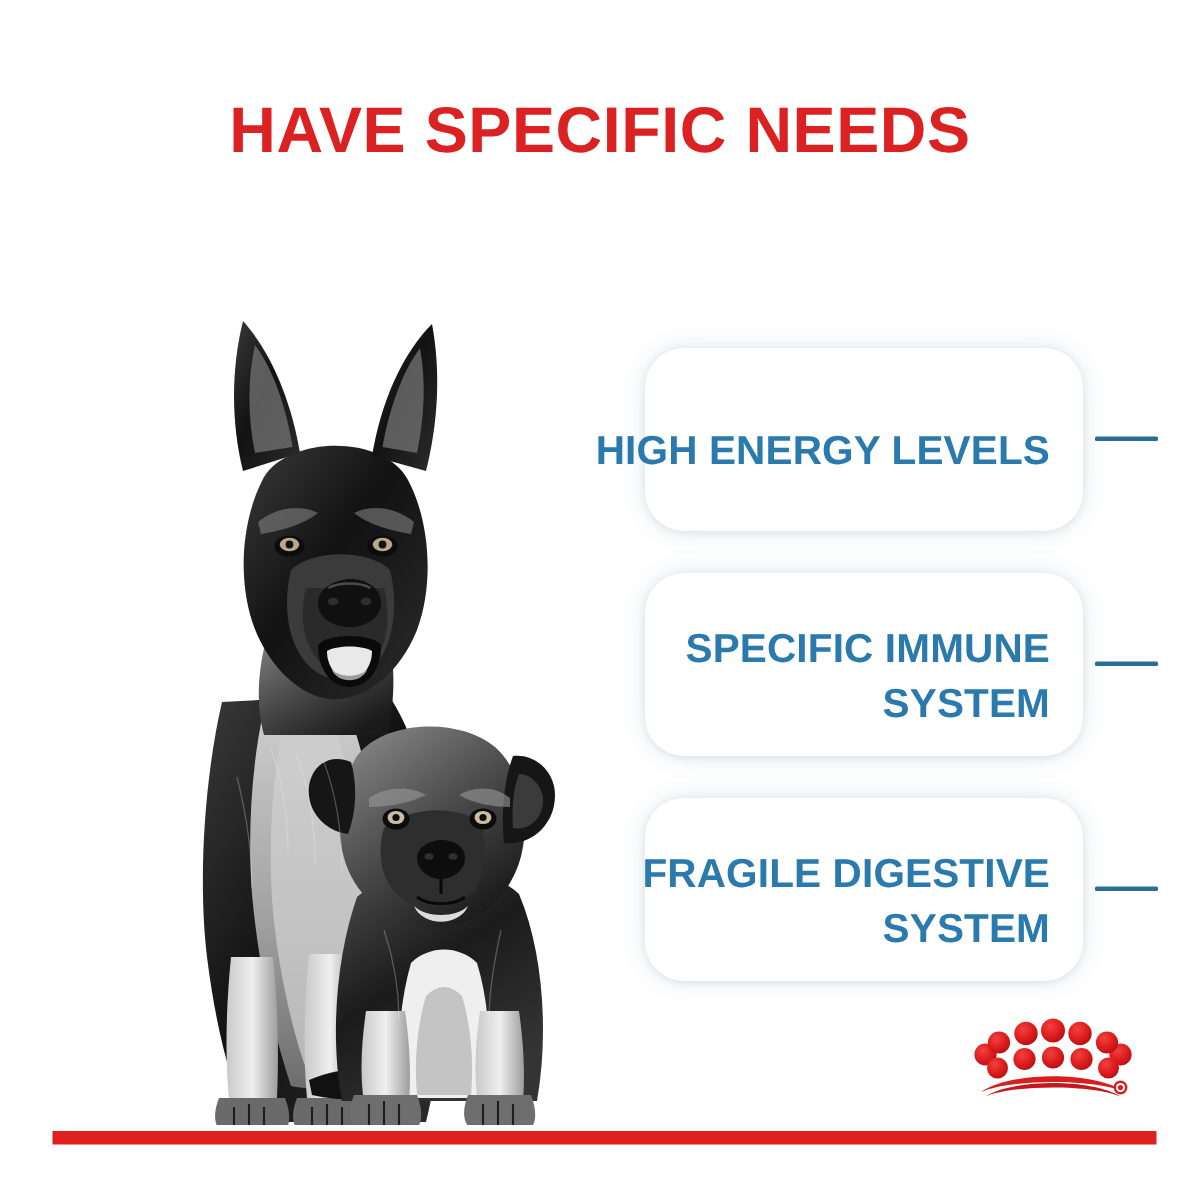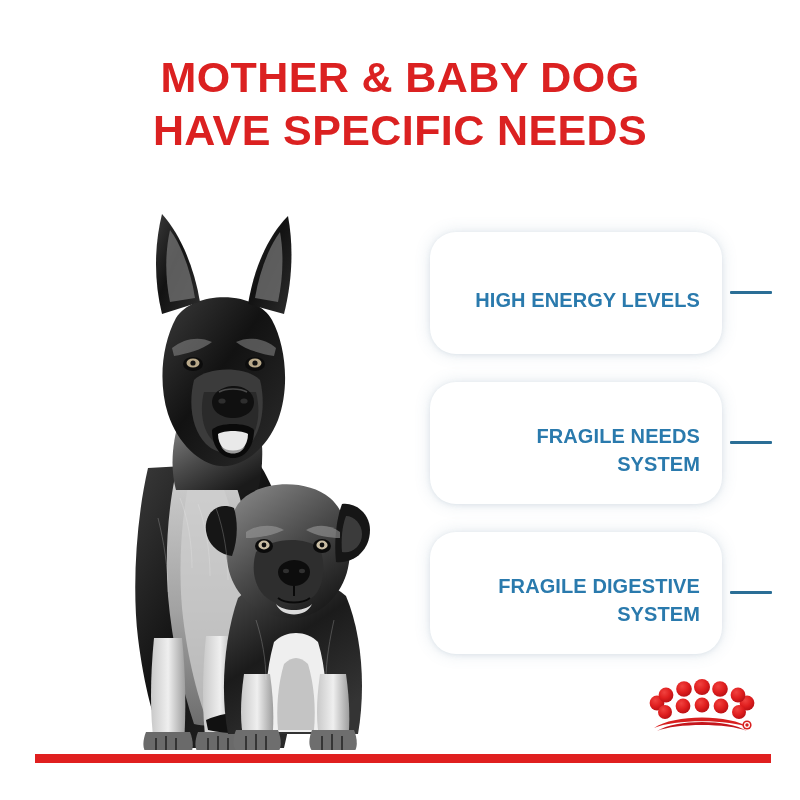--- a/index.html
+++ b/index.html
@@ -64,21 +64,21 @@
     display: flex;
     align-items: center;
     justify-content: flex-end;
     box-sizing: border-box;
     padding: 0 22px 0 16px;
   }
   .callout-text {
     color: #2A7AAD;
     font-family: "Liberation Sans", sans-serif;
     font-weight: 700;
-    font-size: 20px;
+    font-size: 27px;
     line-height: 1.38;
     text-align: right;
     letter-spacing: 0.1px;
     margin-top: 16px;
   }
   .callout-text .ln { display: block; white-space: nowrap; }
 
   #callout-1 { top: 232px; }
   #callout-2 { top: 382px; }
   #callout-3 { top: 532px; }
@@ -114,21 +114,20 @@
     height: 9px;
     background: #E01F1F;
   }
 </style>
 </head>
 <body>
 
 <div id="page">
 
   <div id="headline">
-    <span class="headline-line l1">MOTHER &amp; BABY DOG</span>
     <span class="headline-line l2">HAVE SPECIFIC NEEDS</span>
   </div>
 
   <div id="photo">
     <svg viewBox="0 0 330 582" xmlns="http://www.w3.org/2000/svg" aria-hidden="true">
       <defs>
         <linearGradient id="furA" x1="0" y1="0" x2="1" y2="1">
           <stop offset="0%" stop-color="#3a3a3a"></stop>
           <stop offset="45%" stop-color="#121212"></stop>
           <stop offset="100%" stop-color="#2c2c2c"></stop>
@@ -298,21 +297,21 @@
 
   <div class="callout" id="callout-1">
     <div class="callout-text">
       <span class="ln">HIGH ENERGY LEVELS</span>
     </div>
   </div>
   <div class="connector" id="connector-1"></div>
 
   <div class="callout" id="callout-2">
     <div class="callout-text">
-      <span class="ln">FRAGILE NEEDS</span>
+      <span class="ln">SPECIFIC IMMUNE</span>
       <span class="ln">SYSTEM</span>
     </div>
   </div>
   <div class="connector" id="connector-2"></div>
 
   <div class="callout" id="callout-3">
     <div class="callout-text">
       <span class="ln">FRAGILE DIGESTIVE</span>
       <span class="ln">SYSTEM</span>
     </div>

